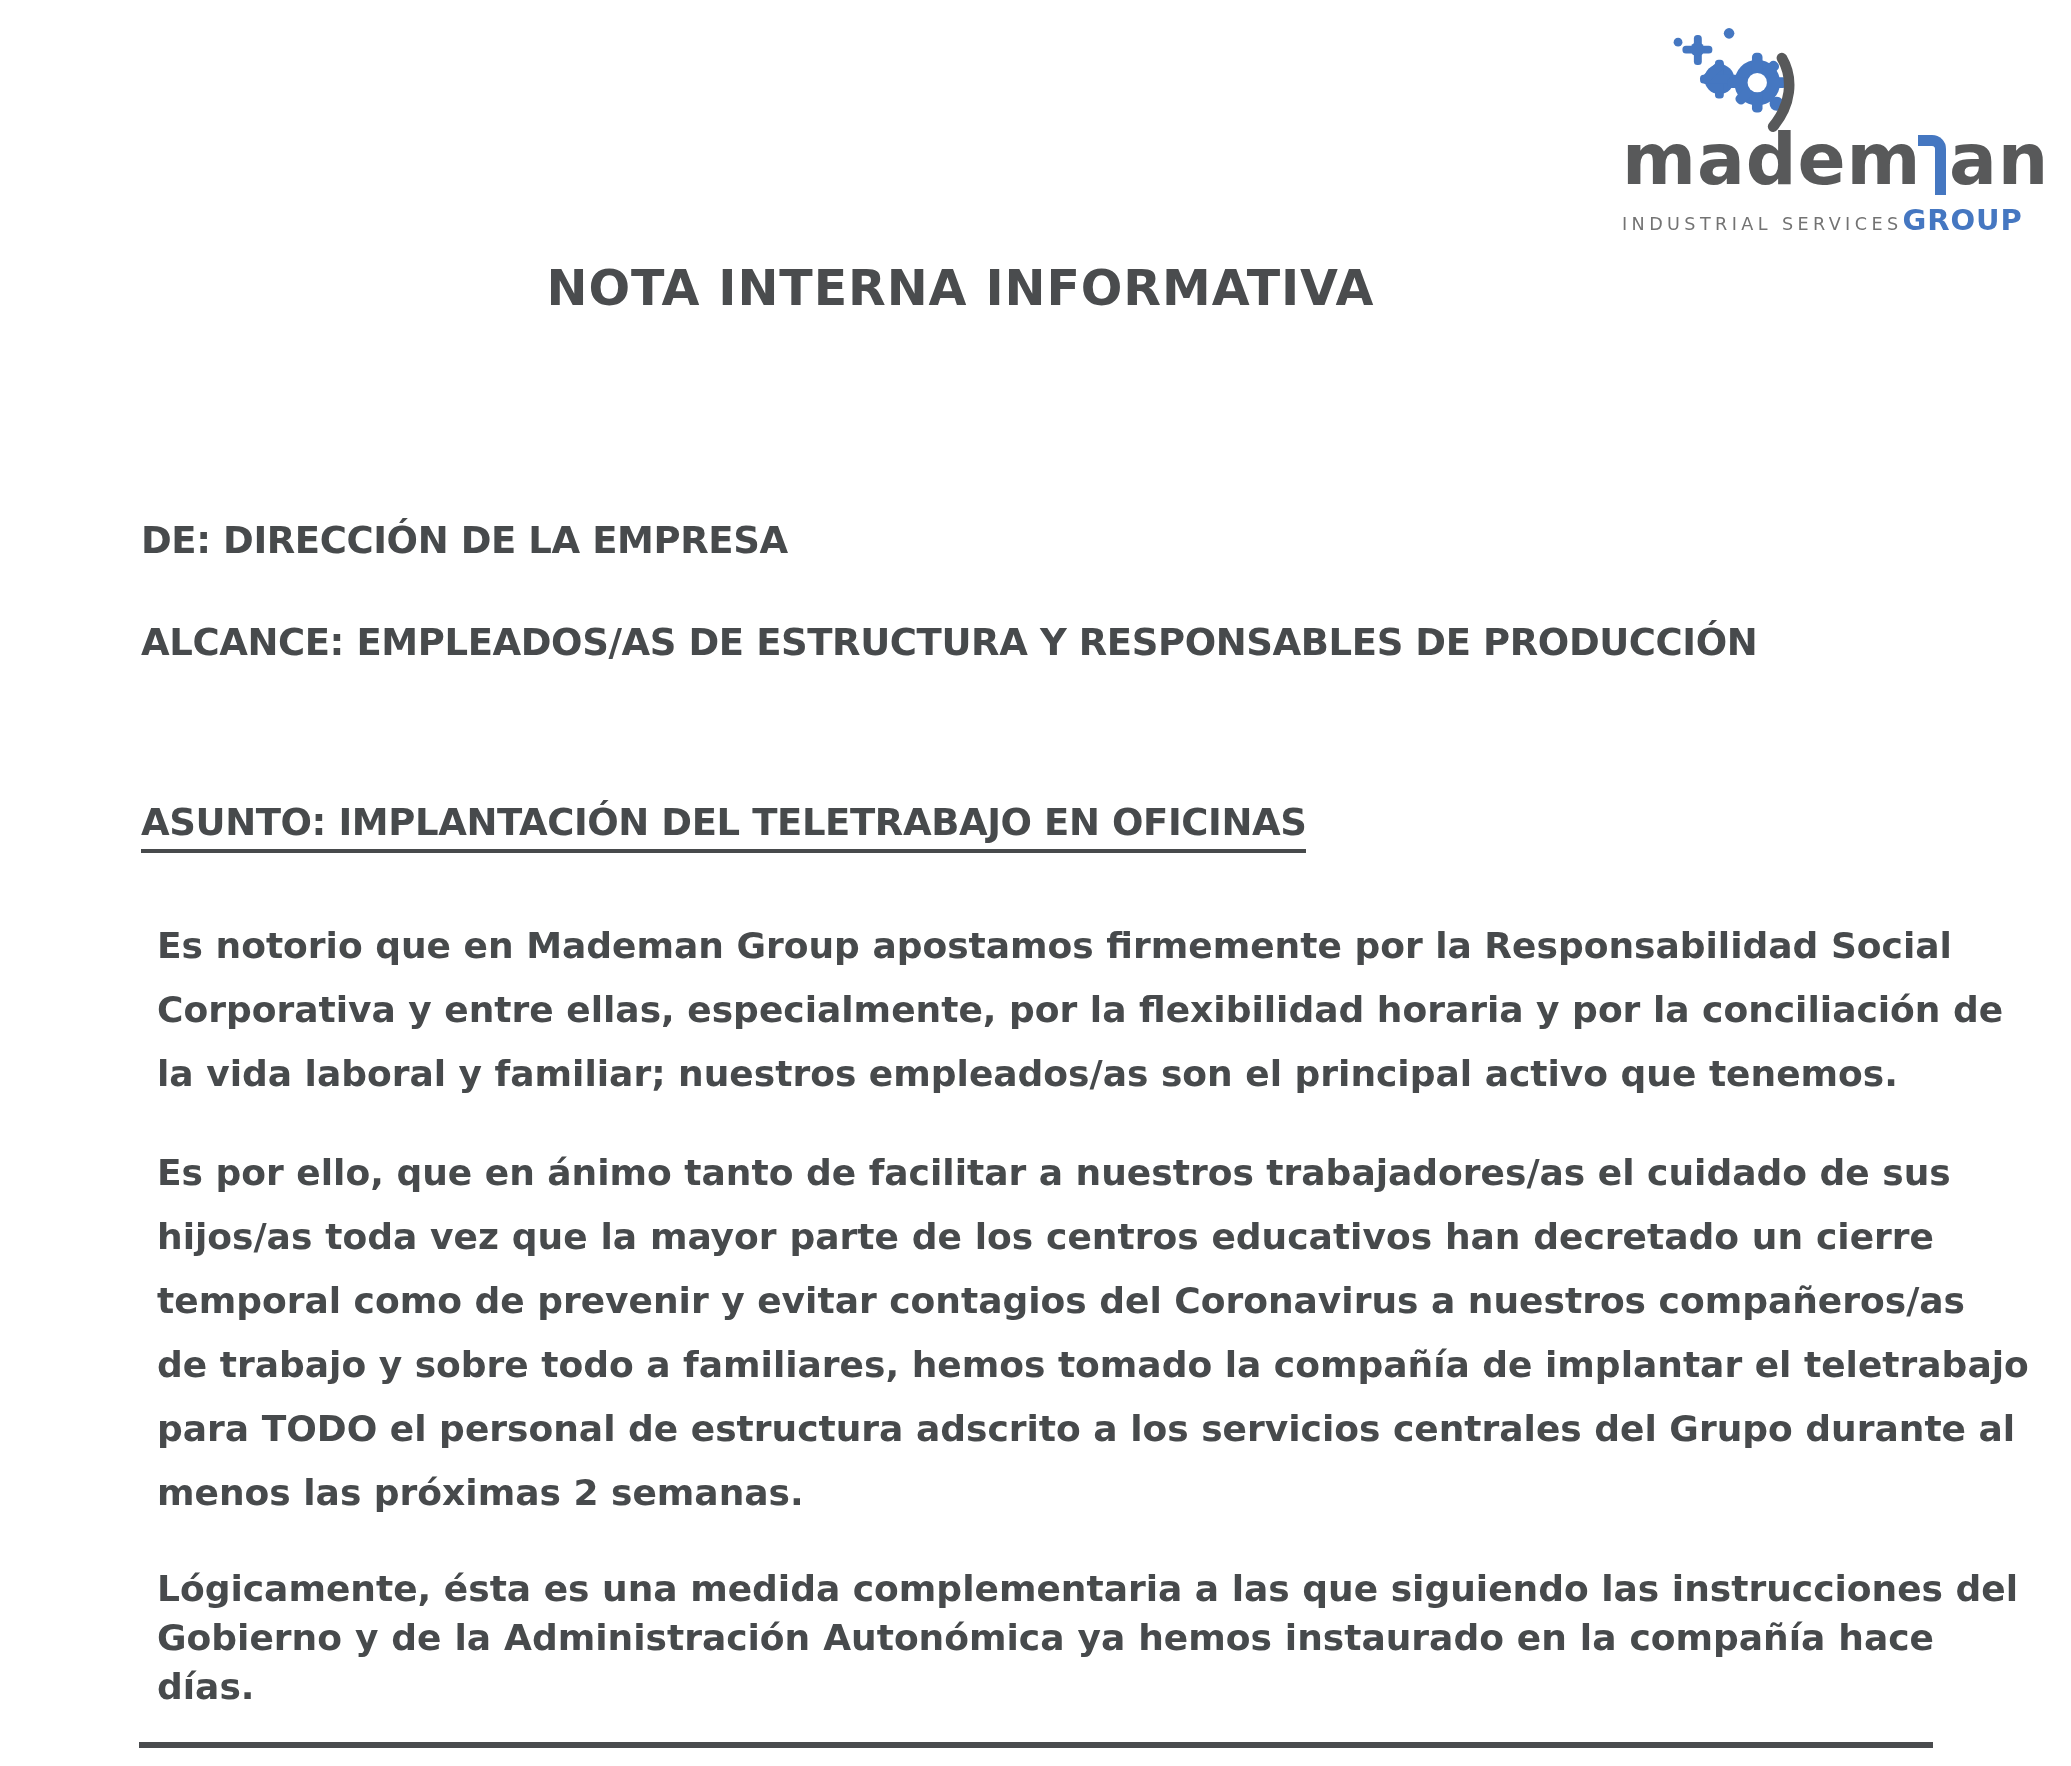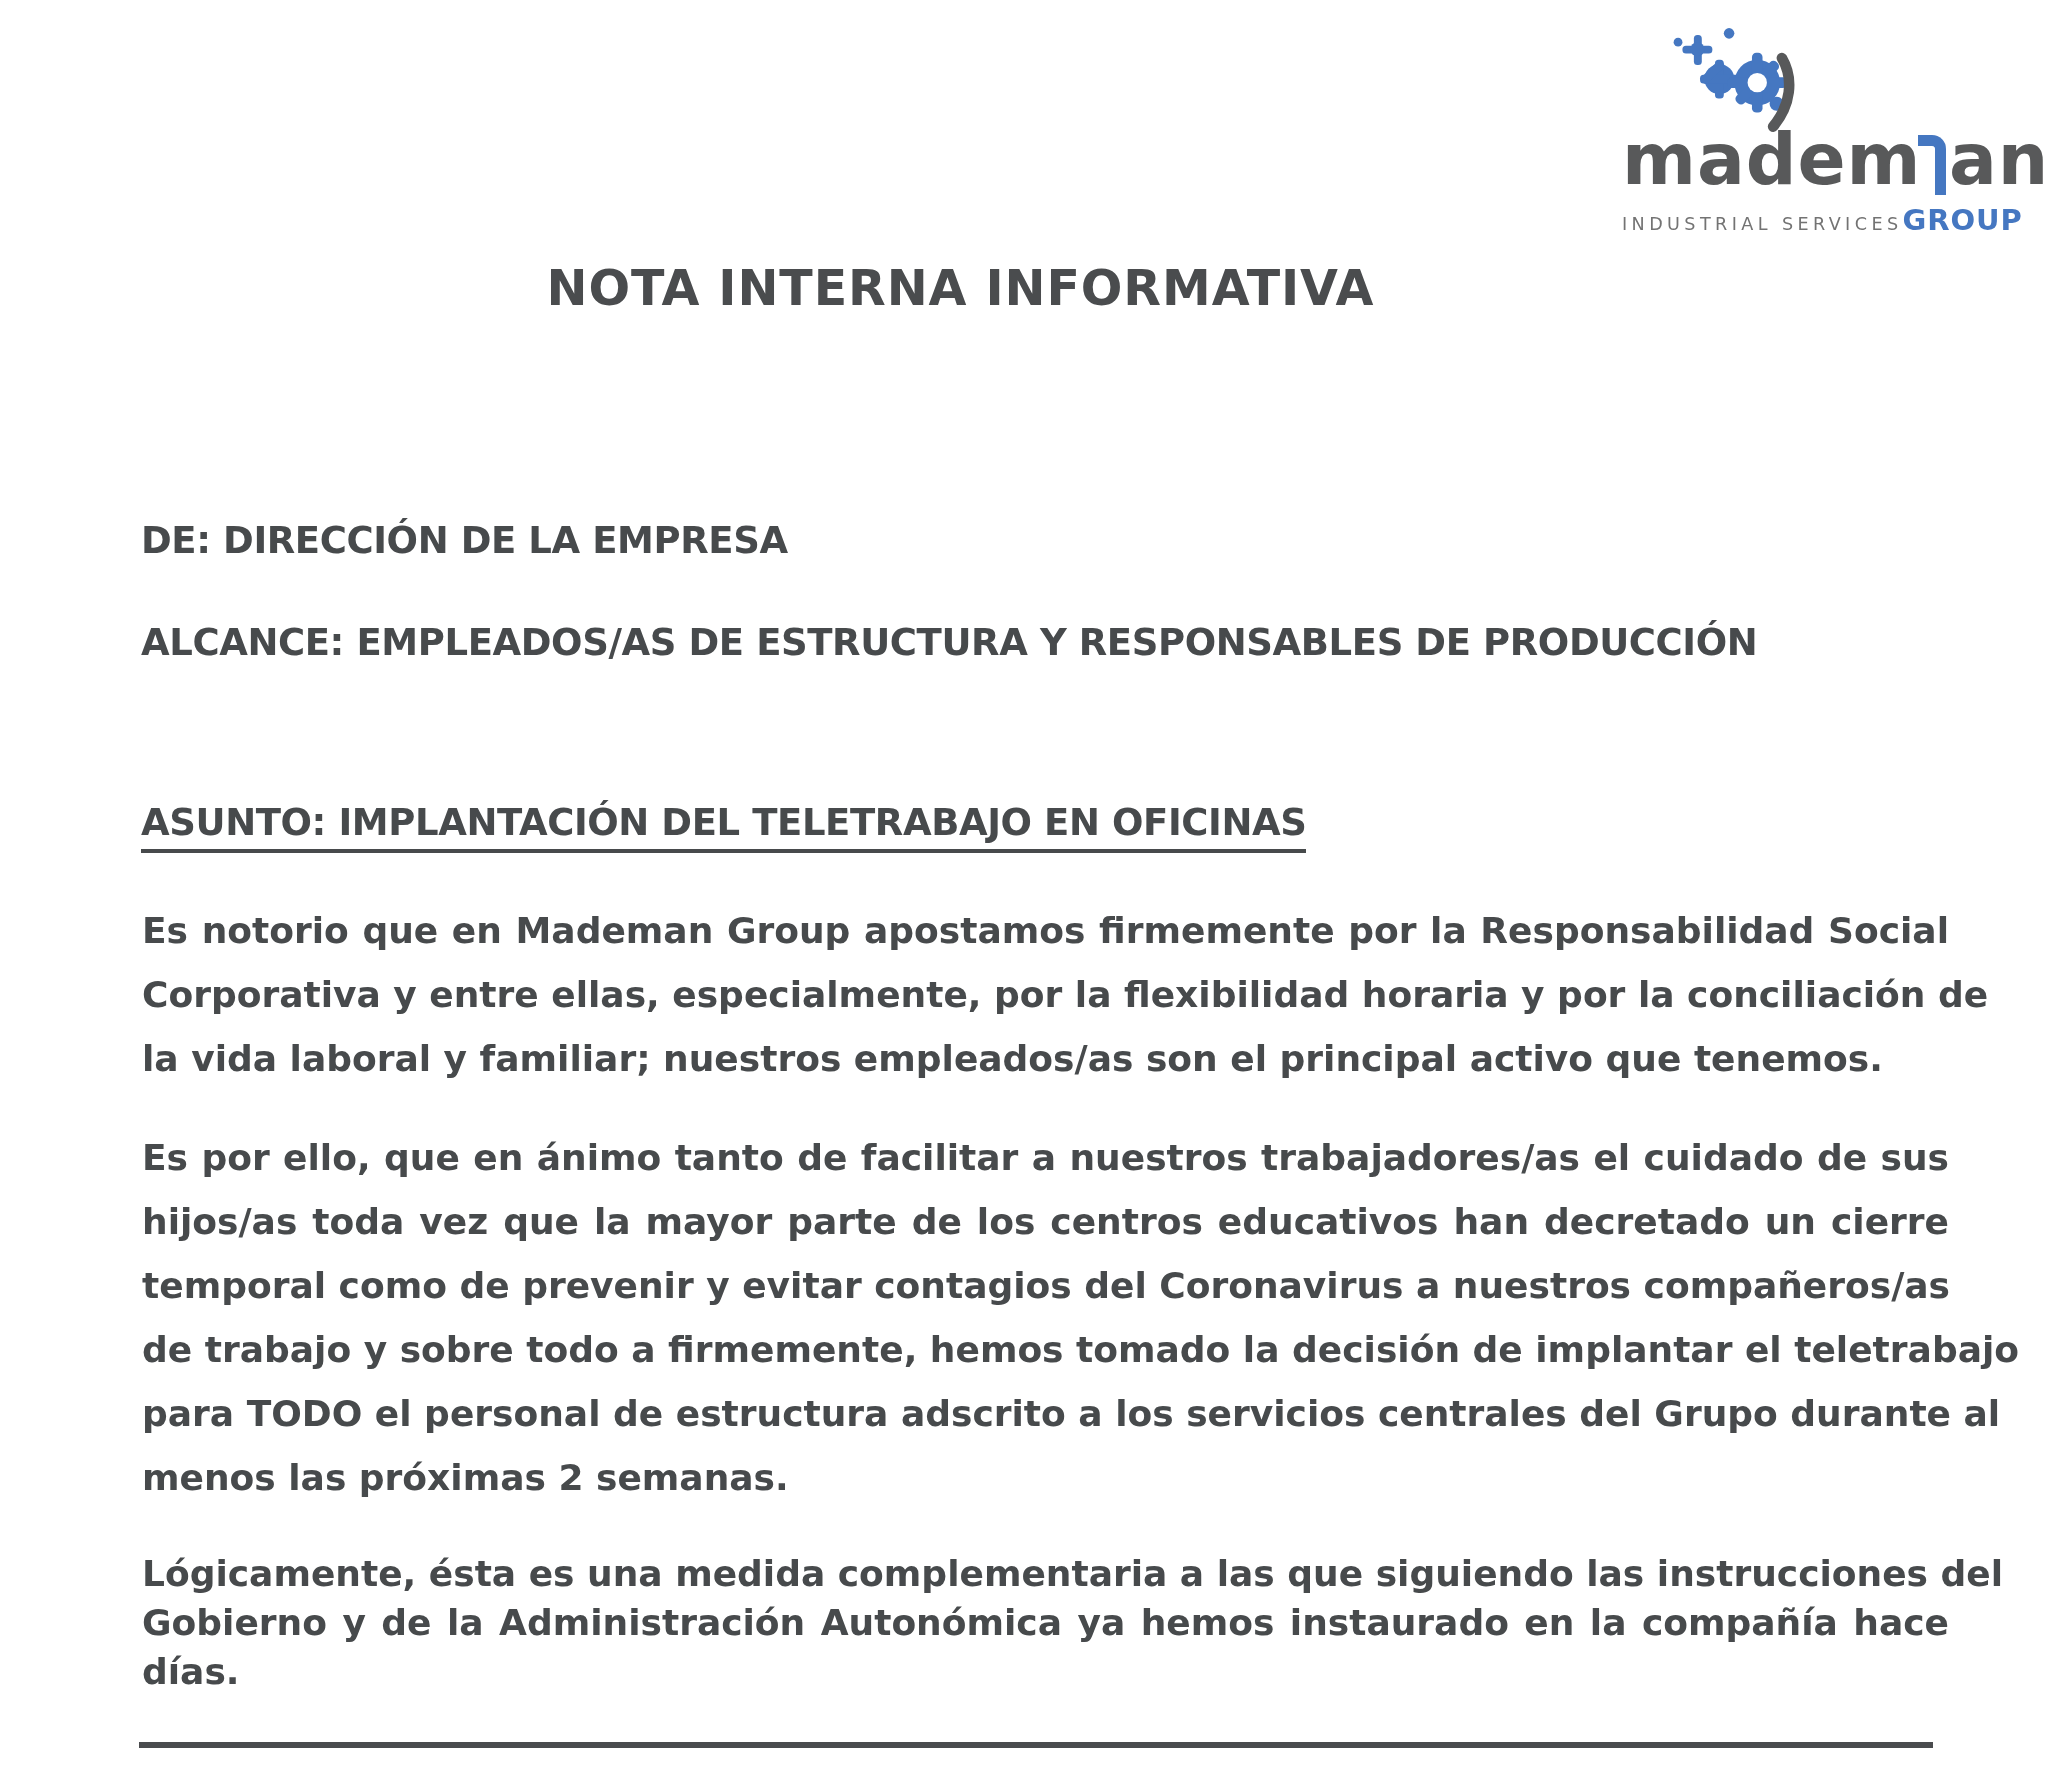--- a/index.html
+++ b/index.html
@@ -52,21 +52,21 @@
   .meta-from  { top: 519px; }
   .meta-scope { top: 621px; }
   .meta-subject { top: 801px; }
   .meta-subject .subject-text {
     display: inline-block;
     border-bottom: 4.4px solid #474a4c; padding-bottom: 5.3px;
   }
 
   
   .body-text { position: absolute; top: 898px; left: 141px; width: 1809px; }
-  .para { margin: 1px; }
+  .para { margin: 16px; }
   .para + .para { margin-top: 35px; }
   .para .tline {
     text-align: justify; text-align-last: justify;
     white-space: nowrap;
     font-size: 36px; font-weight: 700; line-height: 64px;
     color: #474a4c;
   }
   .para .tline.last { text-align-last: left; white-space: normal; }
   .para.tight .tline { line-height: 49px; }
   .para.tight + .para, .para + .para.tight { margin-top: 39px; }
@@ -130,21 +130,21 @@
   <div class="para">
     <div class="tline">Es notorio que en Mademan Group apostamos firmemente por la Responsabilidad Social</div>
     <div class="tline">Corporativa y entre ellas, especialmente, por la flexibilidad horaria y por la conciliación de</div>
     <div class="tline last">la vida laboral y familiar; nuestros empleados/as son el principal activo que tenemos.</div>
   </div>
 
   <div class="para">
     <div class="tline">Es por ello, que en ánimo tanto de facilitar a nuestros trabajadores/as el cuidado de sus</div>
     <div class="tline">hijos/as toda vez que la mayor parte de los centros educativos han decretado un cierre</div>
     <div class="tline">temporal como de prevenir y evitar contagios del Coronavirus a nuestros compañeros/as</div>
-    <div class="tline">de trabajo y sobre todo a firmemente, hemos tomado la decisión de implantar el teletrabajo</div>
+    <div class="tline">de trabajo y sobre todo a familiares, hemos tomado la compañía de implantar el teletrabajo</div>
     <div class="tline">para TODO el personal de estructura adscrito a los servicios centrales del Grupo durante al</div>
     <div class="tline last">menos las próximas 2 semanas.</div>
   </div>
 
   <div class="para tight">
     <div class="tline">Lógicamente, ésta es una medida complementaria a las que siguiendo las instrucciones del</div>
     <div class="tline last">Gobierno y de la Administración Autonómica ya hemos instaurado en la compañía hace días.</div>
   </div>
 
 </div>

